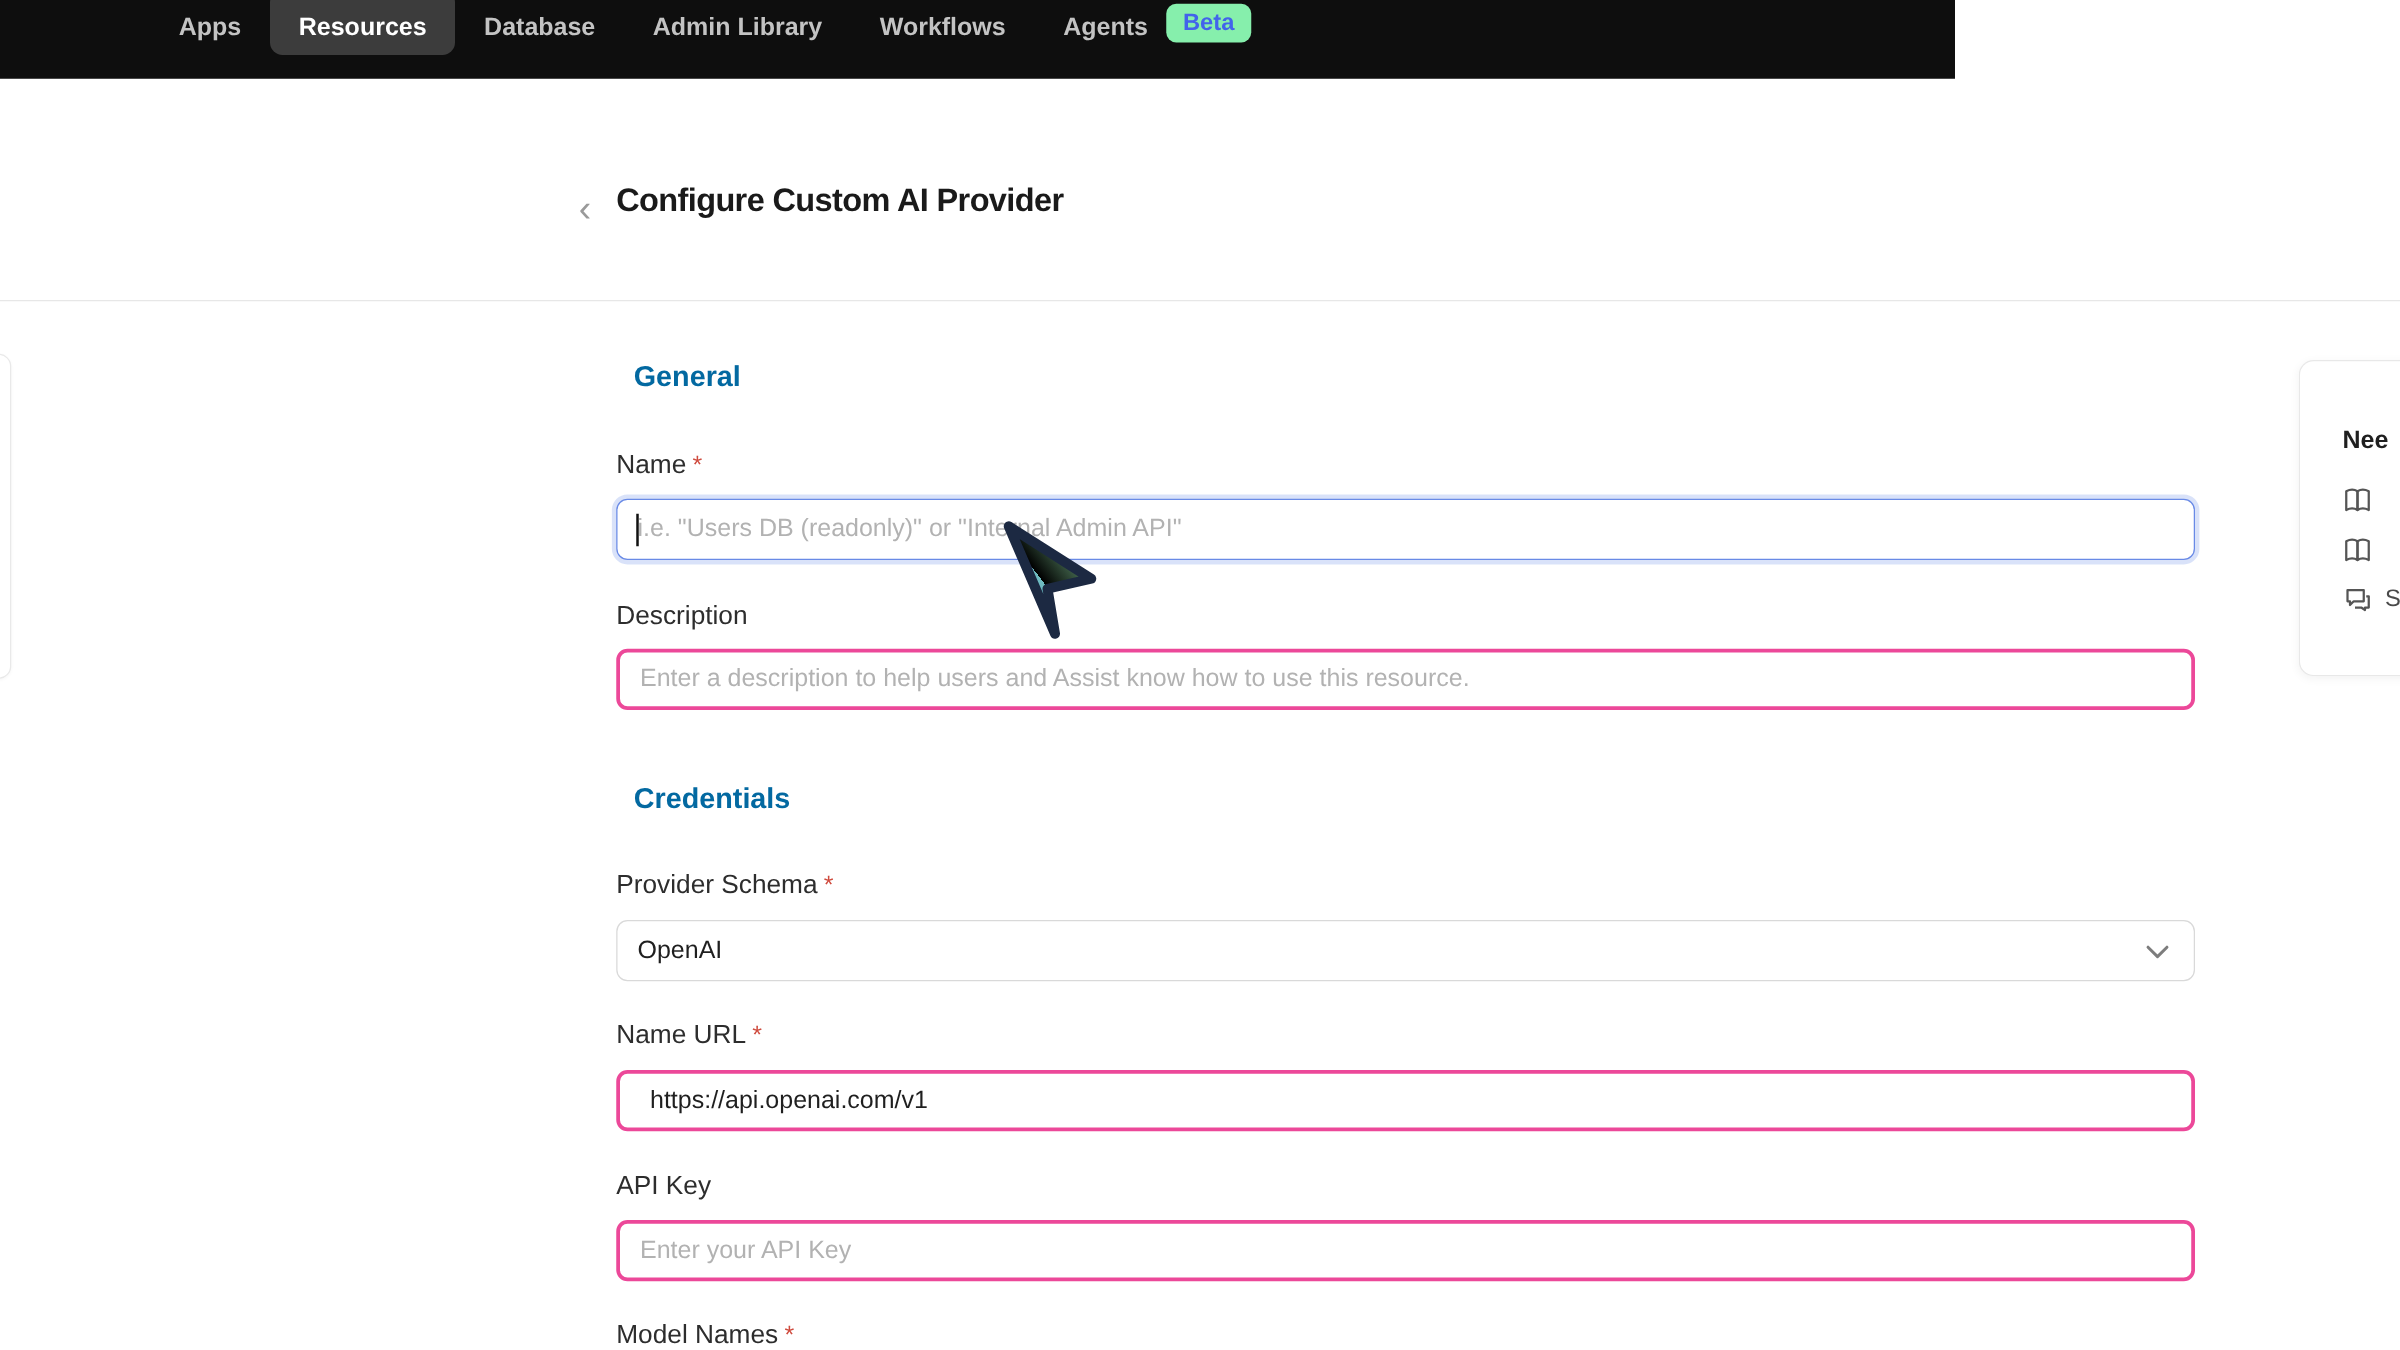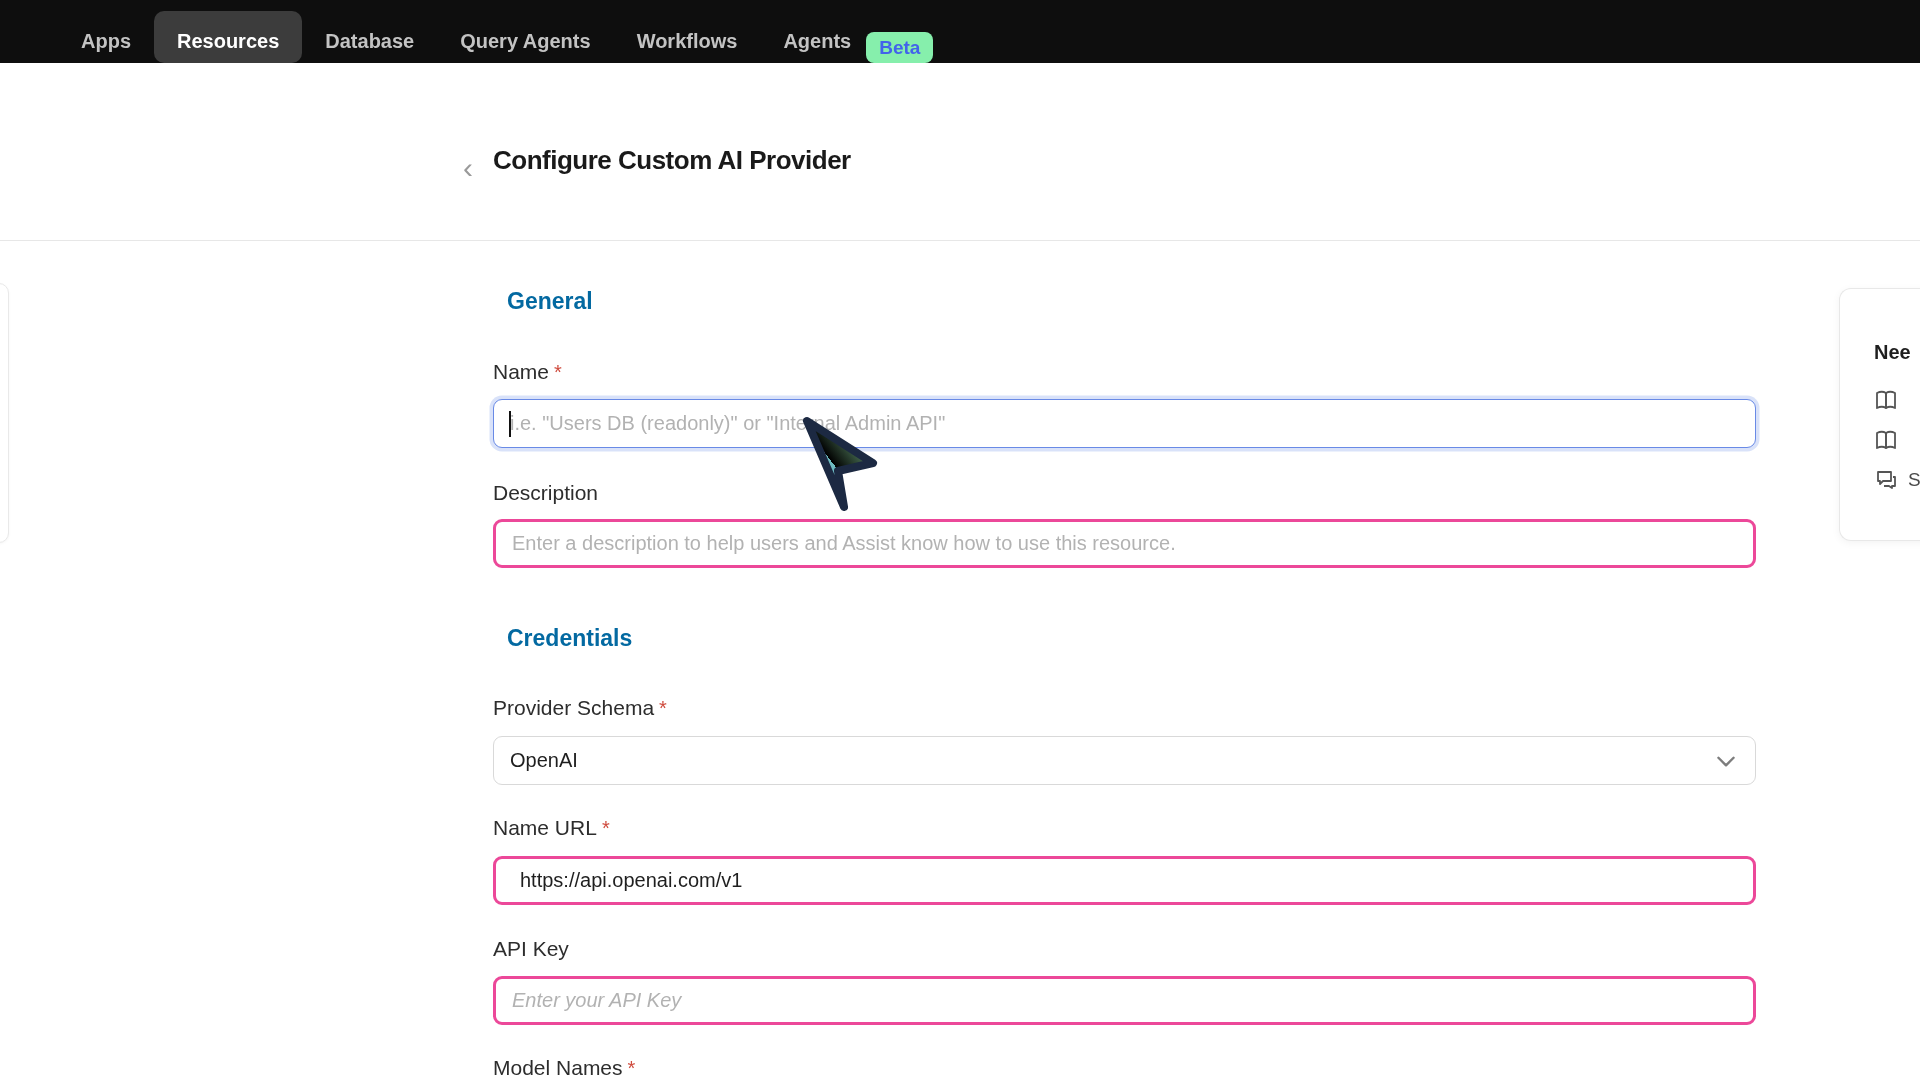--- a/index.html
+++ b/index.html
@@ -1,22 +1,22 @@
 <!DOCTYPE html>
 <html><head>
 <meta charset="utf-8">
 <style>
   * { margin:0; padding:0; box-sizing:border-box; }
   html,body { width:1920px; height:1080px; overflow:hidden; background:#ffffff;
               font-family:"Liberation Sans", sans-serif; }
 
   
-  .topnav { position:absolute; left:0; top:0; width:1920px; height:63px;
-            background:#0e0e0e; display:flex; align-items:flex-end;
-            padding-left:58px; overflow:hidden; }
+  .topnav { position:absolute; left:0; top:0; width:1564px; height:63px;
+            background:#0e0e0e; display:flex; align-items:flex-start;
+            padding-left:120px; overflow:hidden; }
   .nav-item { color:#c3c3c3; font-size:20px; font-weight:600; line-height:44px;
               padding:0 23px; white-space:nowrap; cursor:pointer; }
   .nav-item.active { color:#ffffff; background:#3c3c3c; border-radius:10px;
                      margin-top:-8px; padding-top:8px; height:52px; }
   .nav-badge { background:#86efac; color:#4263eb; font-size:19px; font-weight:700;
                border-radius:8px; height:31px; line-height:31px; padding:0 13px;
                margin:3px 0 0 -8px; }
 
   
   .back-chevron { position:absolute; left:455px; top:150px; width:26px; height:36px;
@@ -65,21 +65,21 @@
               color:#4a4a4a; font-size:19px; cursor:pointer; }
   .help-row svg { width:24px; height:24px; color:#555; flex:0 0 auto; }
 </style>
 </head>
 <body>
 
 <nav class="topnav">
   <div class="nav-item">Apps</div>
   <div class="nav-item active">Resources</div>
   <div class="nav-item">Database</div>
-  <div class="nav-item">Query Agents</div>
+  <div class="nav-item">Admin Library</div>
   <div class="nav-item">Workflows</div>
   <div class="nav-item">Agents</div>
   <div class="nav-badge">Beta</div>
 </nav>
 
 <div class="back-chevron">‹</div>
 <h1 class="page-title">Configure Custom AI Provider</h1>
 <div class="header-divider"></div>
 
 <div class="left-sliver"></div>
@@ -110,21 +110,21 @@
 </div>
 
 <div class="field-label" style="top:816px;">
   <span>Name URL</span><span class="req">*</span>
 </div>
 <input class="tb" style="top: 856px; padding-left: 24px;" type="text" value="https://api.openai.com/v1">
 
 <div class="field-label" style="top:937px;">
   <span>API Key</span>
 </div>
-<input class="tb" style="top: 976px; font-style: italic;" type="text" placeholder="Enter your API Key">
+<input class="tb" style="top: 976px;" type="text" placeholder="Enter your API Key">
 
 <div class="field-label" style="top:1056px;">
   <span>Model Names</span><span class="req">*</span>
 </div>
 
 <svg class="pointer" viewBox="0 0 88 98">
   <defs>
     <linearGradient id="curGrad" x1="1" y1="0" x2="0" y2="1">
       <stop offset="0" stop-color="#8ed9a4"></stop>
       <stop offset="0.55" stop-color="#6fbccO"></stop>

